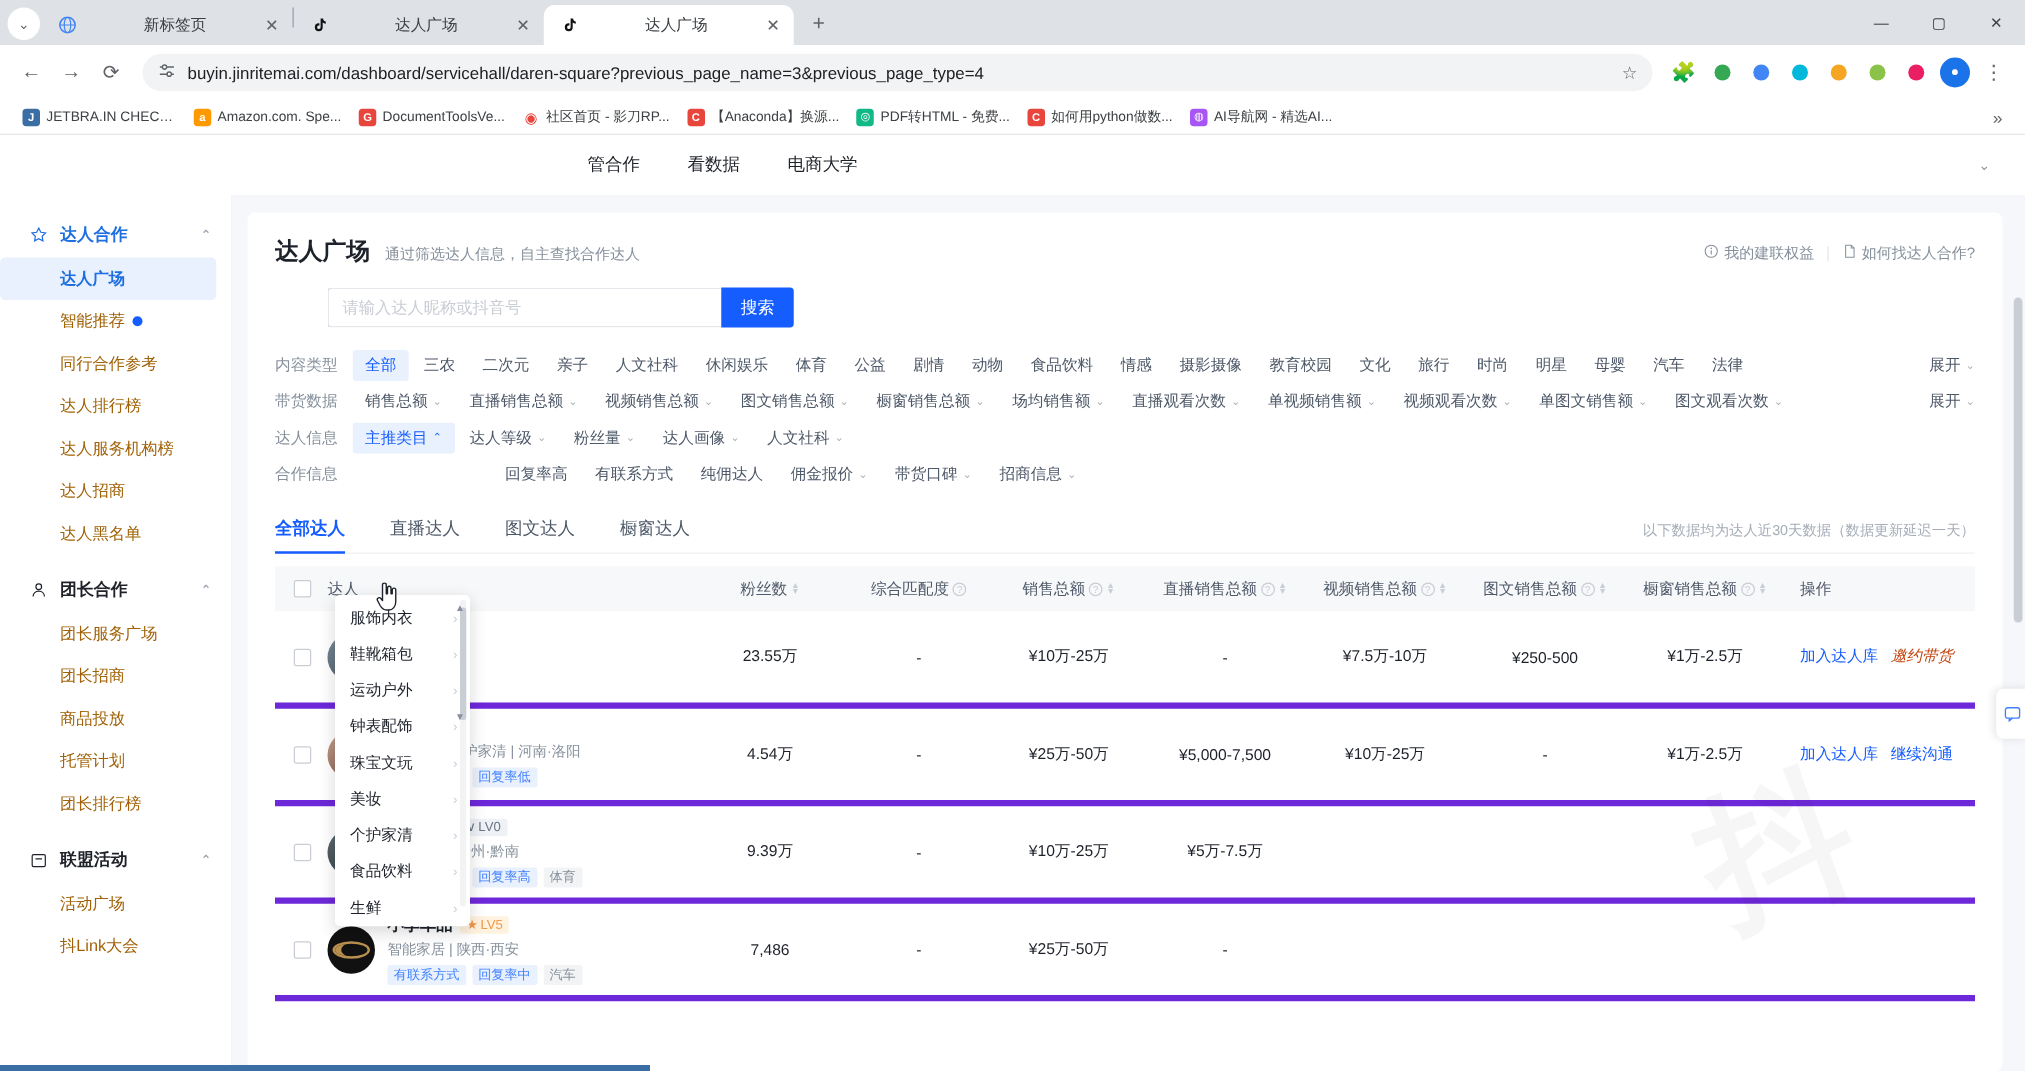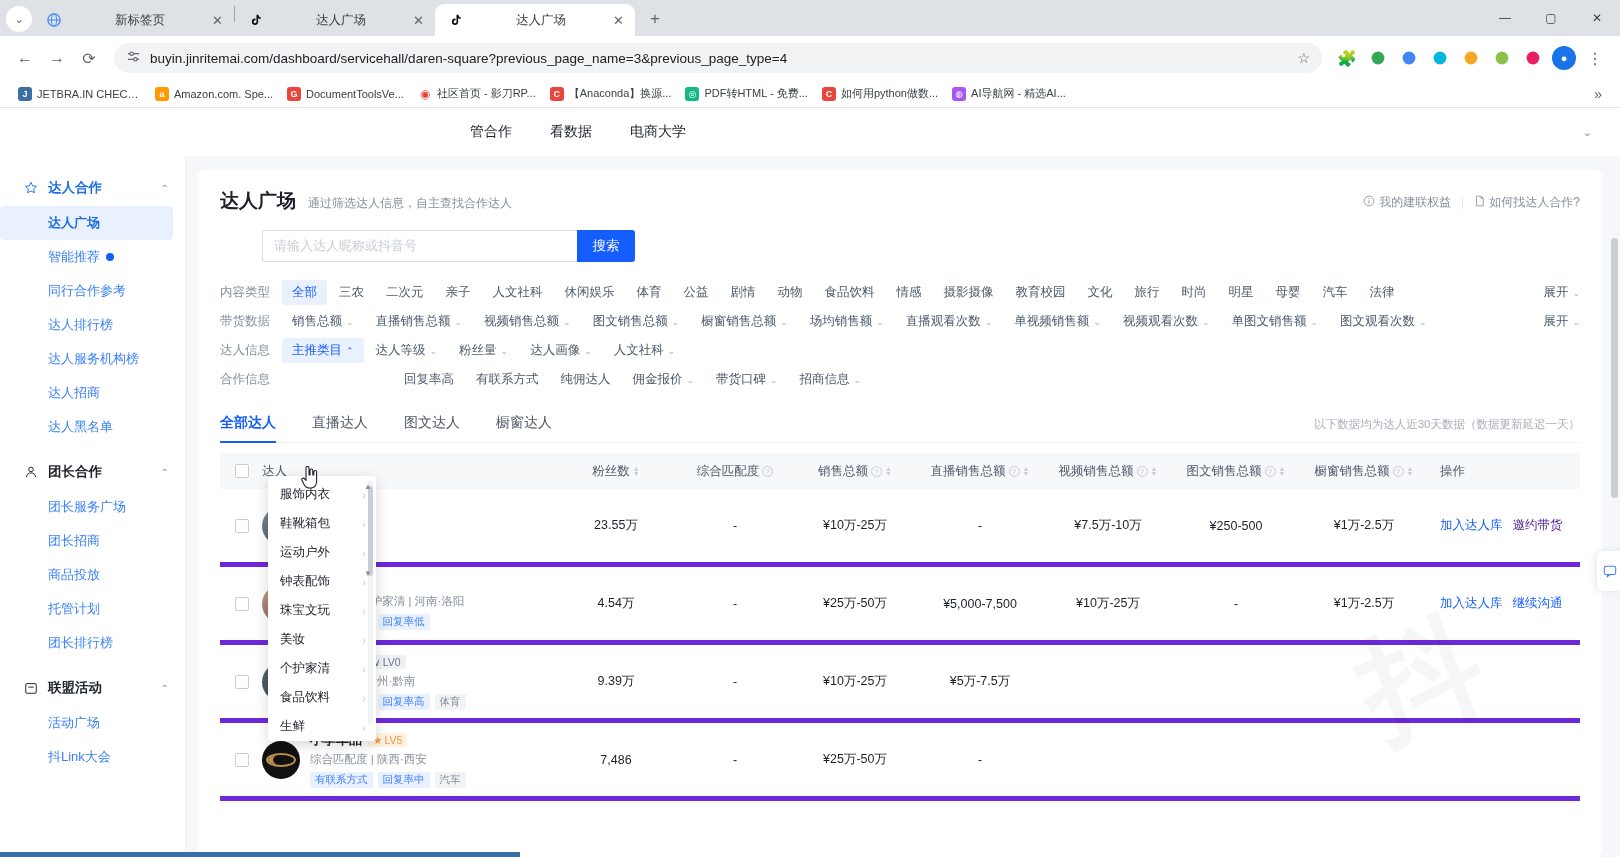--- a/index.html
+++ b/index.html
@@ -131,21 +131,21 @@
     border-right: 1px solid #f0f1f3;
   }
   .side-group {
     display: flex; align-items: center; padding: 9px 16px 9px 22px;
     color: #1f6fe0; font-weight: bold; font-size: 13.5px;
   }
   .side-group.dark { color: #1f2329; }
   .side-group .g-ico { width: 17px; margin-right: 9px; font-size: 13px; display:inline-flex; justify-content:center;}
   .side-group .g-caret { margin-left: auto; color: #9aa3af; font-size: 10px; }
   .side-item {
-    padding: 8px 16px 8px 48px; color: #3b82f6; position: relative;
+    padding: 8px 16px 8px 48px; color: #a16207; position: relative;
     display: flex; align-items: center; gap: 6px; font-size: 13px;
   }
   .side-item.active {
     background: #eaf1fe; color: #1f6fe0; font-weight: bold;
     border-radius: 4px; margin-right: 12px;
   }
   .side-item.active::before {
     content: ""; position: absolute; left: -14px; top: 50%;
     transform: translateY(-50%); width: 3px; height: 15px; background: #1f6fe0;
   }
@@ -304,21 +304,21 @@
   .lvl-5 { background: #fff3e0; color: #f2994a; }
   .lvl-0 { background: #eef2f7; color: #6b7785; }
   .d-meta { font-size: 11.5px; color: #86909c; }
   .d-tags { display: flex; gap: 5px; margin-top: 2px; }
   .tag {
     font-size: 10.5px; padding: 1px 5px; border-radius: 2px;
     background: #eaf1fe; color: #4080ff;
   }
   .tag.grey { background: #f2f3f5; color: #86909c; }
   .ops { display: flex; gap: 10px; color: #165dff; font-size: 12.5px; }
-  .ops .op-dim { color: #4c1d95; }
+  .ops .op-dim { color: #c2410c; font-style: italic; }
 
   
   .float-btn {
     position: absolute; right: -3px; top: 395px;
     width: 26px; height: 40px; background: #fff; border-radius: 6px 0 0 6px;
     box-shadow: -2px 0 7px rgba(0,0,0,.09);
     display: flex; align-items: center; justify-content: center;
     color: #4080ff; font-size: 14px;
   }
   .watermark {
@@ -874,21 +874,21 @@
             <div class="col-check">
                 <span class="checkbox"></span>
               </div>
             <div class="cell col-daren daren-cell">
               <div class="avatar a4"></div>
               <div class="d-info">
                 <div class="d-name-line">
                   <span class="d-name">小李车品</span>
                   <span class="lvl-badge lvl-5">★<span>LV5</span></span>
                 </div>
-                <div class="d-meta">综合匹配度 | 陕西·西安</div>
+                <div class="d-meta">智能家居 | 陕西·西安</div>
                 <div class="d-tags">
                   <span class="tag">有联系方式</span>
                   <span class="tag">回复率中</span>
                   <span class="tag grey">汽车</span>
                 </div>
               </div>
             </div>
             <div class="cell col-fans">7,486</div>
             <div class="cell col-match">-</div>
             <div class="cell col-sales">¥25万-50万</div>

